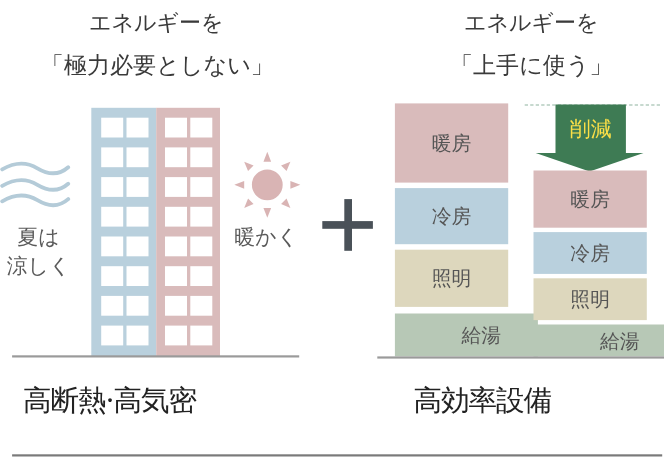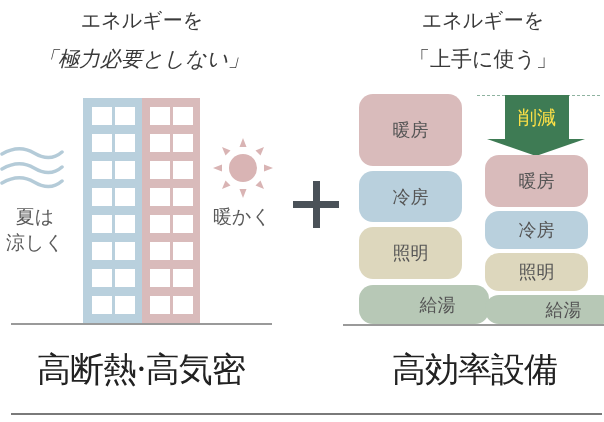--- a/index.html
+++ b/index.html
@@ -9,38 +9,38 @@
   .heading { position: absolute; text-align: center; color: #3a3a3a; white-space: nowrap; line-height: 1; }
   .h1 { font-size: 20px; top: 10px; }
   .h2 { font-size: 21px; top: 49px; }
   .side-text { position: absolute; text-align: center; font-size: 19px; color: #5a5a5a; line-height: 26px; white-space: nowrap; }
   .ground { position: absolute; height: 2px; background: #9a9a9a; }
   .bld-half { position: absolute; top: 98px; height: 226px; }
   .bld-blue { left: 83px; width: 59px; background: #b9d0dd; }
   .bld-pink { left: 142px; width: 58px; background: #d9bbbb; }
   .win { position: absolute; width: 20px; height: 18px; background: #ffffff; }
   .block { position: absolute; display: flex; align-items: center; justify-content: center;
-           font-size: 18px; color: #555; border-radius: 14px; }
+           font-size: 18px; color: #555; }
   .c-heat { background: #d9bbbb; }
   .c-cool { background: #b9d0dd; }
   .c-light { background: #ddd7bd; }
   .c-water { background: #b7c8b6; padding-left: 27px; }
   .plus-h, .plus-v { position: absolute; background: #4a5158; }
-  .title { position: absolute; font-size: 34px; color: #222; white-space: nowrap; line-height: 1; letter-spacing: -1px; margin-left: 16px; }
+  .title { position: absolute; font-size: 26px; color: #222; white-space: nowrap; line-height: 1; letter-spacing: -1px; }
   .arrow-body { position: absolute; left: 505px; top: 95px; width: 64px; height: 45px; background: #3e7b54;
                 display: flex; align-items: center; justify-content: center; color: #fde047; font-size: 19px; }
   .arrow-head { position: absolute; left: 487px; top: 139px; width: 0; height: 0;
                 border-left: 49px solid transparent; border-right: 49px solid transparent; border-top: 17px solid #3e7b54; }
   .dash { position: absolute; left: 477px; top: 95px; width: 123px; height: 0; border-top: 1px dashed #8fb3a0; }
 </style>
 </head>
 <body>
 
 <div class="heading h1" style="left:42px;width:200px;">エネルギーを</div>
-<div class="heading h2" style="left:32px;width:222px;font-style:italic;">「極力必要としない」</div>
+<div class="heading h2" style="left:32px;width:222px;">「極力必要としない」</div>
 
 <div class="heading h1" style="left:383px;width:200px;">エネルギーを</div>
 <div class="heading h2" style="left:383px;width:200px;">「上手に使う」</div>
 
 <svg class="abs" style="left:0;top:145px;" width="66" height="48">
   <g fill="none" stroke="#b4cbd8" stroke-width="3.5" stroke-linecap="round">
     <path d="M2 9 C 14 2, 24 2, 34 8 S 54 14, 62 7"></path>
     <path d="M2 24 C 14 17, 24 17, 34 23 S 54 29, 62 22"></path>
     <path d="M2 38 C 14 31, 24 31, 34 37 S 54 43, 62 36"></path>
   </g>

